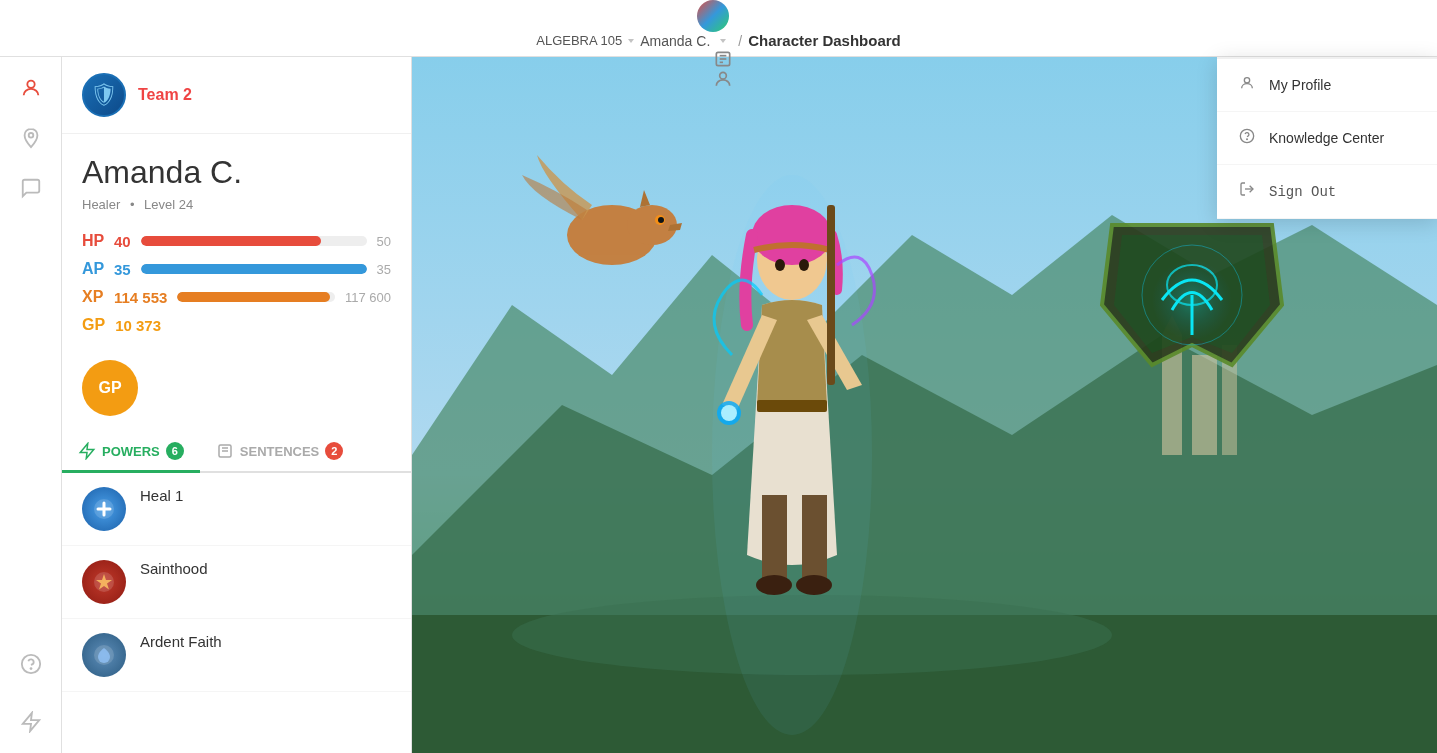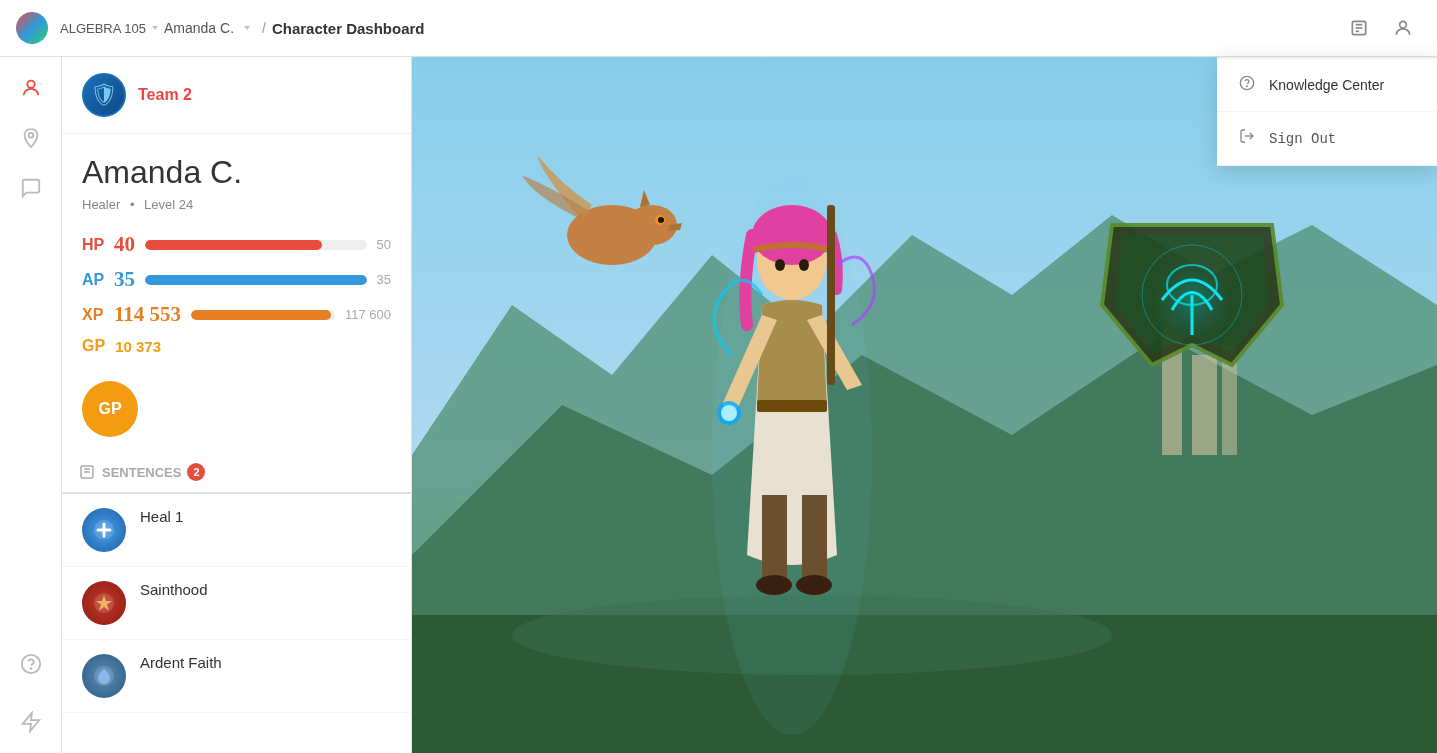--- a/index.html
+++ b/index.html
@@ -4,20 +4,21 @@
   <style>
     * { margin: 0; padding: 0; box-sizing: border-box; }
     body { font-family: 'Segoe UI', Arial, sans-serif; background: #f0f0f0; width: 1437px; height: 753px; overflow: hidden; position: relative; }
 
     
     #topbar {
       position: absolute; top: 0; left: 0; right: 0; height: 57px;
       background: #fff; border-bottom: 1px solid #e0e0e0;
       display: flex; align-items: center; padding: 0 16px;
       z-index: 100;
+      flex-direction: column;
     }
     #topbar .logo {
       width: 32px; height: 32px; border-radius: 50%;
       background: linear-gradient(135deg, #e74c3c, #3498db, #2ecc71);
       margin-right: 12px; flex-shrink: 0;
     }
     #topbar .breadcrumb {
       display: flex; align-items: center; font-size: 14px; color: #555;
     }
     #topbar .breadcrumb .course {
@@ -89,21 +90,21 @@
     .stat-label.xp { color: #e67e22; }
 
     .stat-bar-wrap {
       flex: 1; height: 10px; background: #eee; border-radius: 5px; margin: 0 10px; overflow: hidden;
     }
     .stat-bar { height: 100%; border-radius: 5px; }
     .stat-bar.hp { background: #e74c3c; }
     .stat-bar.ap { background: #3498db; }
     .stat-bar.xp { background: #e67e22; }
 
-    .stat-value { font-size: 21px; color: #555; font-family: Liberation Serif, serif; }
+    .stat-value { font-size: 15px; color: #555; }
     .stat-value.hp { color: #e74c3c; font-weight: 600; }
     .stat-value.ap { color: #3498db; font-weight: 600; }
     .stat-value.xp { color: #e67e22; font-weight: 600; }
     .stat-max { color: #aaa; font-size: 13px; }
 
     .gp-row {
       display: flex; align-items: center; margin-top: 6px;
     }
     .gp-label { font-weight: 700; font-size: 16px; color: #f39c12; margin-right: 10px; }
     .gp-value { font-size: 15px; color: #f39c12; font-weight: 600; }
@@ -294,20 +295,27 @@
 
     <div class="gp-row">
       <span class="gp-label">GP</span>
       <span class="gp-value">10 373</span>
     </div>
   </div>
 
   <button class="gp-circle">GP</button>
 
   <div class="tabs">
+    <div class="tab active">
+      <svg width="18" height="18" viewBox="0 0 24 24" fill="none" stroke="#27ae60" stroke-width="2">
+          <path d="M13 2L3 14h9l-1 8 10-12h-9l1-8z"></path>
+        </svg>
+      <span>POWERS</span>
+      <span class="badge">6</span>
+    </div>
     <div class="tab sentences">
       <svg width="18" height="18" viewBox="0 0 24 24" fill="none" stroke="#aaa" stroke-width="2">
           <rect x="4" y="4" width="16" height="16" rx="2"></rect>
           <line x1="8" y1="8" x2="16" y2="8"></line>
           <line x1="8" y1="12" x2="16" y2="12"></line>
         </svg>
       <span>SENTENCES</span>
       <span class="badge" style="background:#e74c3c">2</span>
     </div>
   </div>
@@ -438,20 +446,29 @@
 
       <path d="M108,72 L112,55 L118,70" fill="#b06820"></path>
     </g>
   </svg>
 </div>
 
 <div id="dropdown-menu">
   <div class="dropdown-item">
     <span class="di-icon">
       <svg width="16" height="16" viewBox="0 0 24 24" fill="none" stroke="#888" stroke-width="2">
+          <circle cx="12" cy="8" r="4"></circle>
+          <path d="M4 20c0-4 3.6-7 8-7s8 3 8 7"></path>
+        </svg>
+    </span>
+    <span>My Profile</span>
+  </div>
+  <div class="dropdown-item">
+    <span class="di-icon">
+      <svg width="16" height="16" viewBox="0 0 24 24" fill="none" stroke="#888" stroke-width="2">
           <circle cx="12" cy="12" r="10"></circle>
           <path d="M9.09 9a3 3 0 015.83 1c0 2-3 3-3 3"></path>
           <line x1="12" y1="17" x2="12.01" y2="17" stroke-width="3" stroke-linecap="round"></line>
         </svg>
     </span>
     <span>Knowledge Center</span>
   </div>
   <div class="dropdown-item signout">
     <span class="di-icon">
       <svg width="16" height="16" viewBox="0 0 24 24" fill="none" stroke="#888" stroke-width="2">

